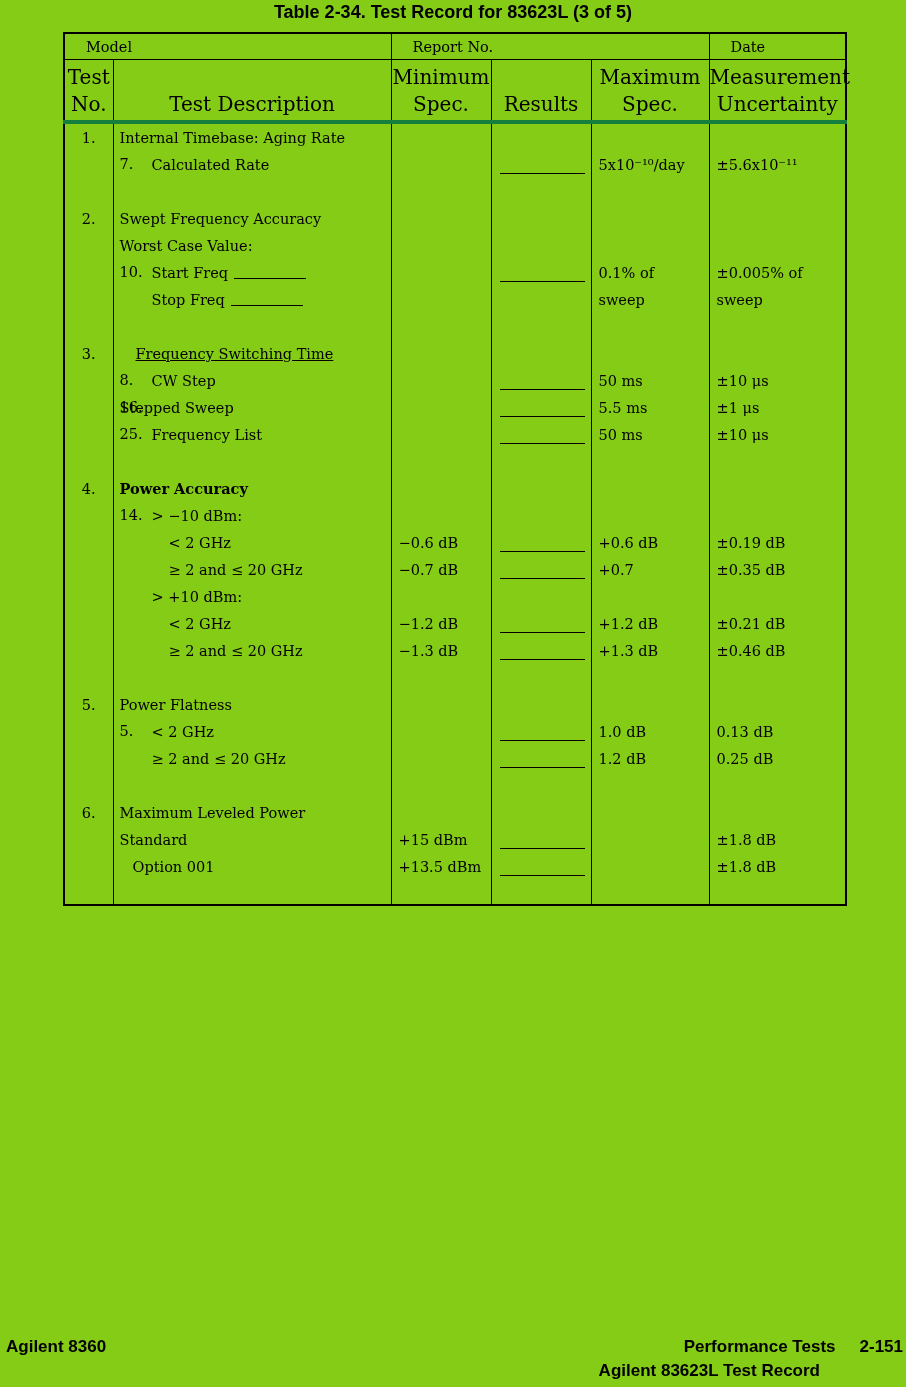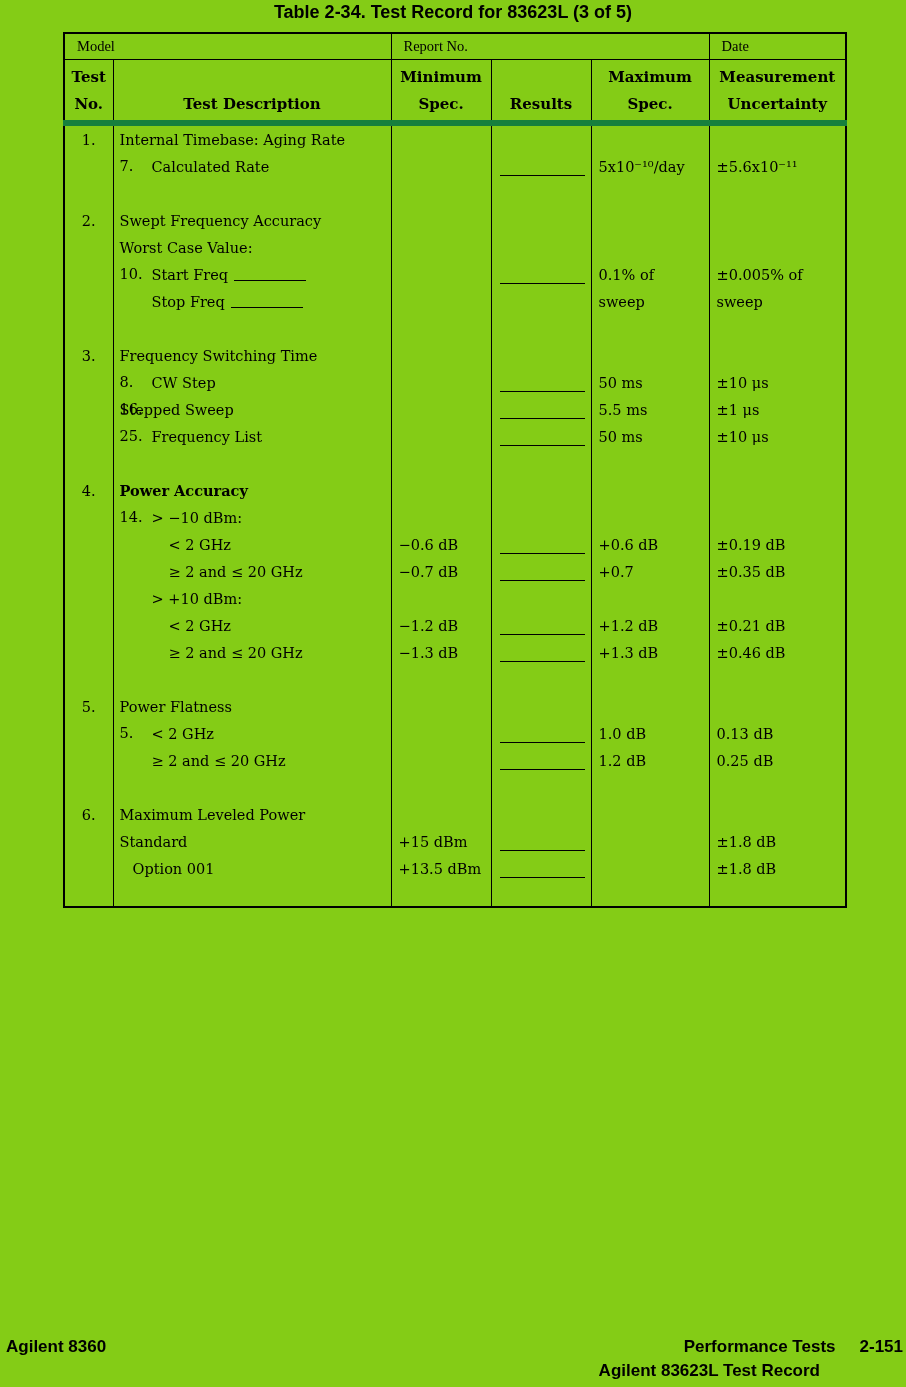--- a/index.html
+++ b/index.html
@@ -13,27 +13,26 @@
     letter-spacing:0px;
   }
   table.record{
     position:absolute;left:63px;top:32px;width:782px;
     border-collapse:collapse;border:2px solid #000;table-layout:fixed;
   }
   col.w1{width:49px}col.w2{width:278px}col.w3{width:100px}
   col.w4{width:100px}col.w5{width:118px}col.w6{width:137px}
   th,td{border-left:1px solid #000;border-right:1px solid #000;padding:0;margin:0;}
   tr.info td{
-    height:25px;font-size:14.5px;vertical-align:middle;padding-left:12px;
+    height:25px;font-size:14.5px;vertical-align:middle;padding-left:21px;
     border-bottom:1px solid #000;
-    font-family:Liberation Serif, serif;
   }
   tr.cols th{
-    height:58px;font-size:15px;font-weight:bold;text-align:center;
-    vertical-align:bottom;border-bottom:6px solid #15803d;padding-bottom:2px;
+    height:58px;font-size:20px;font-weight:normal;text-align:center;
+    vertical-align:bottom;border-bottom:4px solid #15803d;padding-bottom:2px;
   }
   tr.cols th div{line-height:27px;height:27px;}
   tbody td{height:27px;font-size:14.5px;line-height:25px;vertical-align:bottom;}
   tr.gap td{height:27px;}
   tr.gap.tall td{height:24px;}
   td.c1{text-align:center;}
   td.c2{padding-left:6px;position:relative;}
   .dnum{position:absolute;left:6px;bottom:1px;line-height:25px;}
   td.c3,td.c5,td.c6{padding-left:7px;}
   .rblank{margin:0 7px 4px 8px;height:18px;border-bottom:1.3px solid #000;width:85px;}
@@ -168,21 +167,21 @@
         <tr class="gap">
           <td class="c1"></td>
           <td class="c2"></td>
           <td class="c3"></td>
           <td class="c4"></td>
           <td class="c5"></td>
           <td class="c6"></td>
         </tr>
         <tr>
           <td class="c1"><span>3.</span></td>
-          <td class="c2"><span style="margin-left: 0px;">Frequency Switching Time</span></td>
+          <td class="c2"><span style="margin-left: 16px; text-decoration: underline;">Frequency Switching Time</span></td>
           <td class="c3"></td>
           <td class="c4"></td>
           <td class="c5"></td>
           <td class="c6"></td>
         </tr>
         <tr>
           <td class="c1"></td>
           <td class="c2"><span class="dnum">8.</span><span style="margin-left: 32px;">CW Step</span></td>
           <td class="c3"></td>
           <td class="c4">

